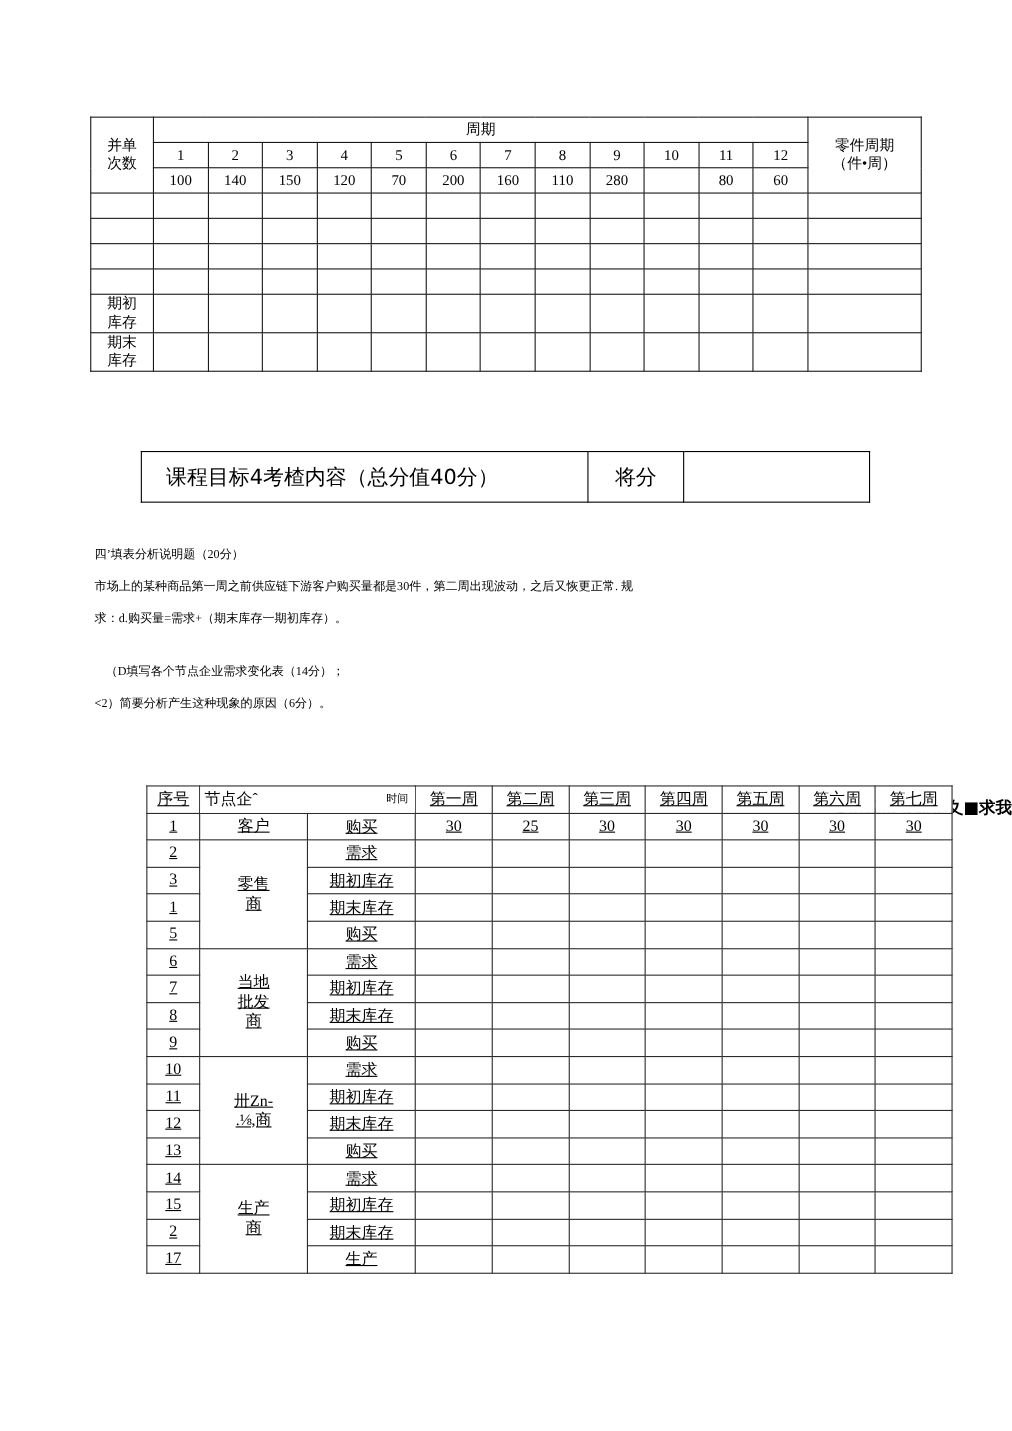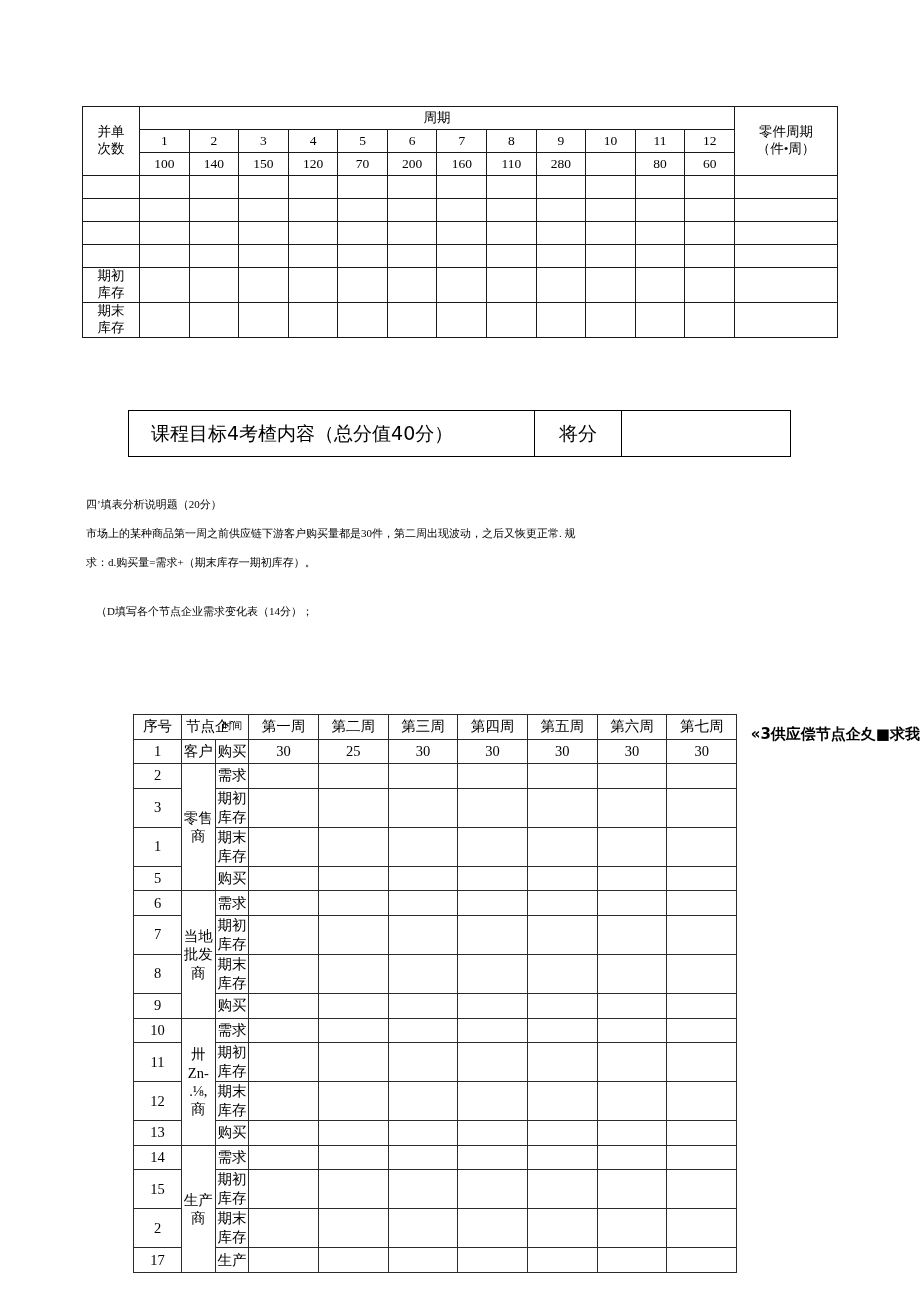--- a/index.html
+++ b/index.html
@@ -121,21 +121,22 @@
     text-align: right;
     font-family: "DejaVu Sans", "Liberation Sans", sans-serif;
     font-weight: bold;
     font-size: 15px;
     margin-top: 37px;
   }
   #table2-wrap {
     position: absolute;
     left: 133px;
     top: 714px;
-    width: 604px;
+    width: 733px;
+    text-decoration: underline;
   }
   #table2-wrap table {
     border-collapse: collapse;
     table-layout: fixed;
     width: 100%;
   }
   #table2-wrap td {
     border: 1px solid #2b2b2b;
     text-align: center;
     vertical-align: middle;
@@ -326,20 +327,21 @@
       </tr>
     </tbody>
   </table>
 </div>
 
 <div id="prose">
   <p class="indent1">四’填表分析说明题（20分）</p>
   <p class="indent1">市场上的某种商品第一周之前供应链下游客户购买量都是30件，第二周出现波动，之后又恢更正常. 规</p>
   <p class="indent1">求：d.购买量=需求+（期末库存一期初库存）。</p>
   <p class="indent2">（D填写各个节点企业需求变化表（14分）；</p>
+  <p class="indent1">&lt;2）简要分析产生这种现象的原因（6分）。</p>
 </div>
 
 <div id="table2-title">«3供应偿节点企夊■求我</div>
 
 <div id="table2-wrap">
   <table>
     <thead>
       <tr id="t2-head-row">
         <td class="t2-seq t2-headcell">序号</td>
         <td class="t2-corner" colspan="2">

